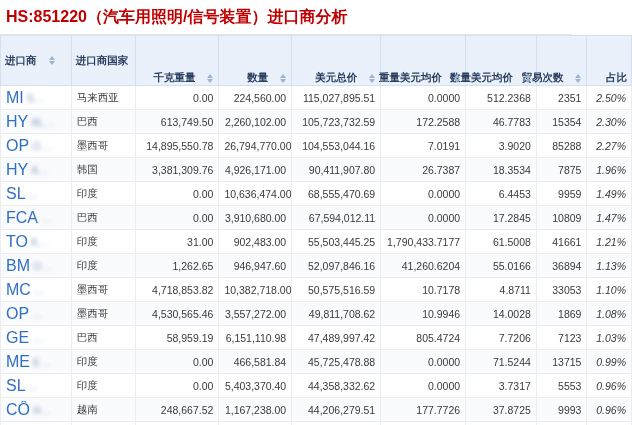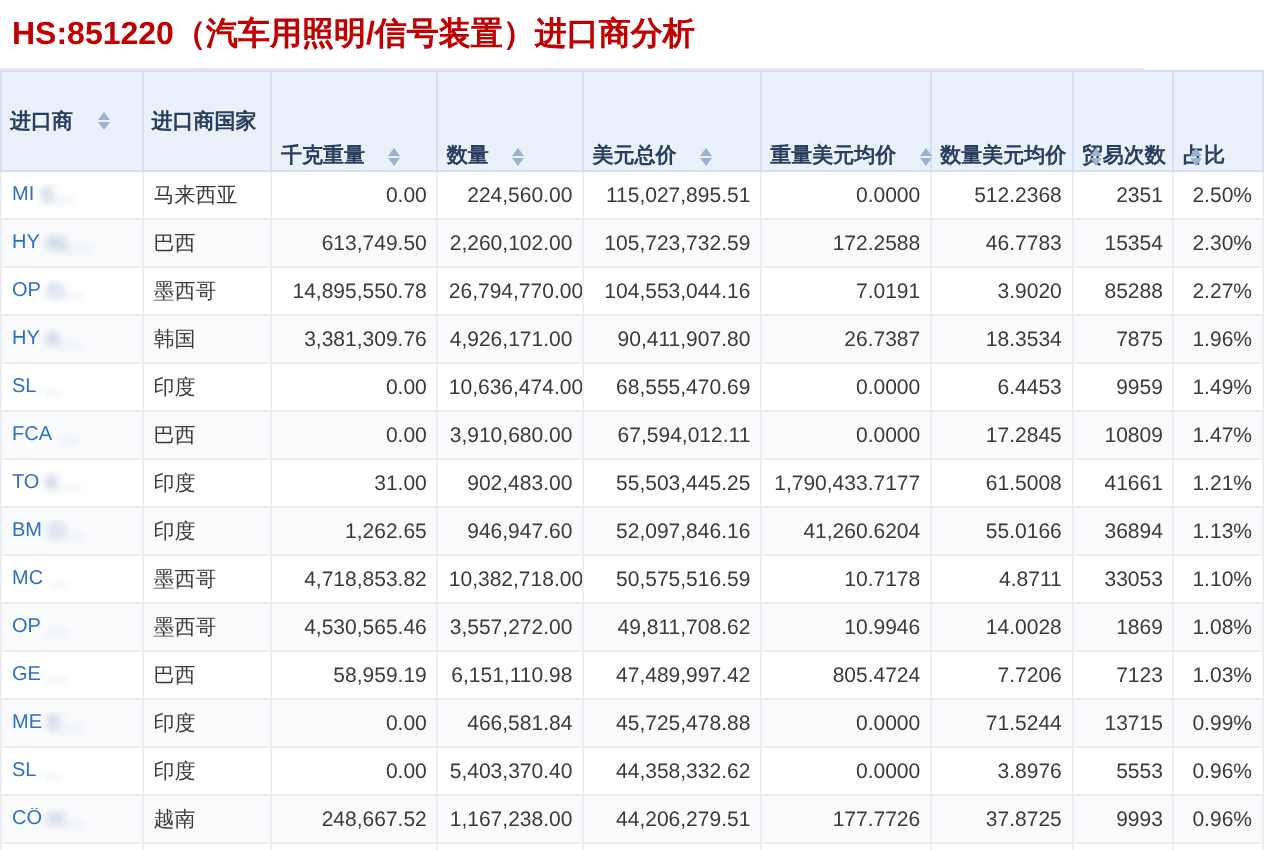--- a/index.html
+++ b/index.html
@@ -56,21 +56,21 @@
     border: 1px solid #d4e0f0;
     padding: 0 4px;
     white-space: nowrap;
   }
   table.grid th .th-inner {
     display: flex;
     align-items: center;
     justify-content: flex-start;
     gap: 12px;
   }
-  table.grid th.num .th-inner { justify-content: flex-start; margin-top: 35px; }
+  table.grid th.num .th-inner { justify-content: flex-end; margin-top: 35px; }
   .sort-icon {
     display: inline-block;
     width: 7px;
     height: 11px;
     position: relative;
     flex: 0 0 auto;
   }
   .sort-icon::before, .sort-icon::after {
     content: "";
     position: absolute;
@@ -102,34 +102,34 @@
 
   
   .imp {
     display: flex;
     align-items: center;
     gap: 3px;
     overflow: hidden;
   }
   .imp-code {
     color: #2f6fc4;
-    font-size: 10px;
+    font-size: 16px;
     flex: 0 0 auto;
   }
   .imp-blur {
     color: #5a7fb0;
     font-size: 10.5px;
     filter: blur(2.2px);
     opacity: .75;
     overflow: hidden;
     text-overflow: clip;
     flex: 1 1 auto;
     white-space: nowrap;
   }
-  .pct { color: #3a3a3a; }
+  .pct { color: #3a3a3a; font-style: italic; }
 </style>
 </head>
 <body>
 
 <div class="page">
 
   <div class="title-bar">
     <div class="title-text">HS:851220（汽车用照明/信号装置）进口商分析</div>
   </div>
 
@@ -401,21 +401,21 @@
               <div class="imp">
                 <span class="imp-code">SL</span>
                 <span class="imp-blur">…</span>
               </div>
             </td>
             <td>印度</td>
             <td class="num">0.00</td>
             <td class="num">5,403,370.40</td>
             <td class="num">44,358,332.62</td>
             <td class="num">0.0000</td>
-            <td class="num">3.8976</td>
+            <td class="num">3.7317</td>
             <td class="num">5553</td>
             <td class="num pct">0.96%</td>
           </tr>
           <tr class="row">
             <td>
               <div class="imp">
                 <span class="imp-code">CÔ</span>
                 <span class="imp-blur">H…</span>
               </div>
             </td>

